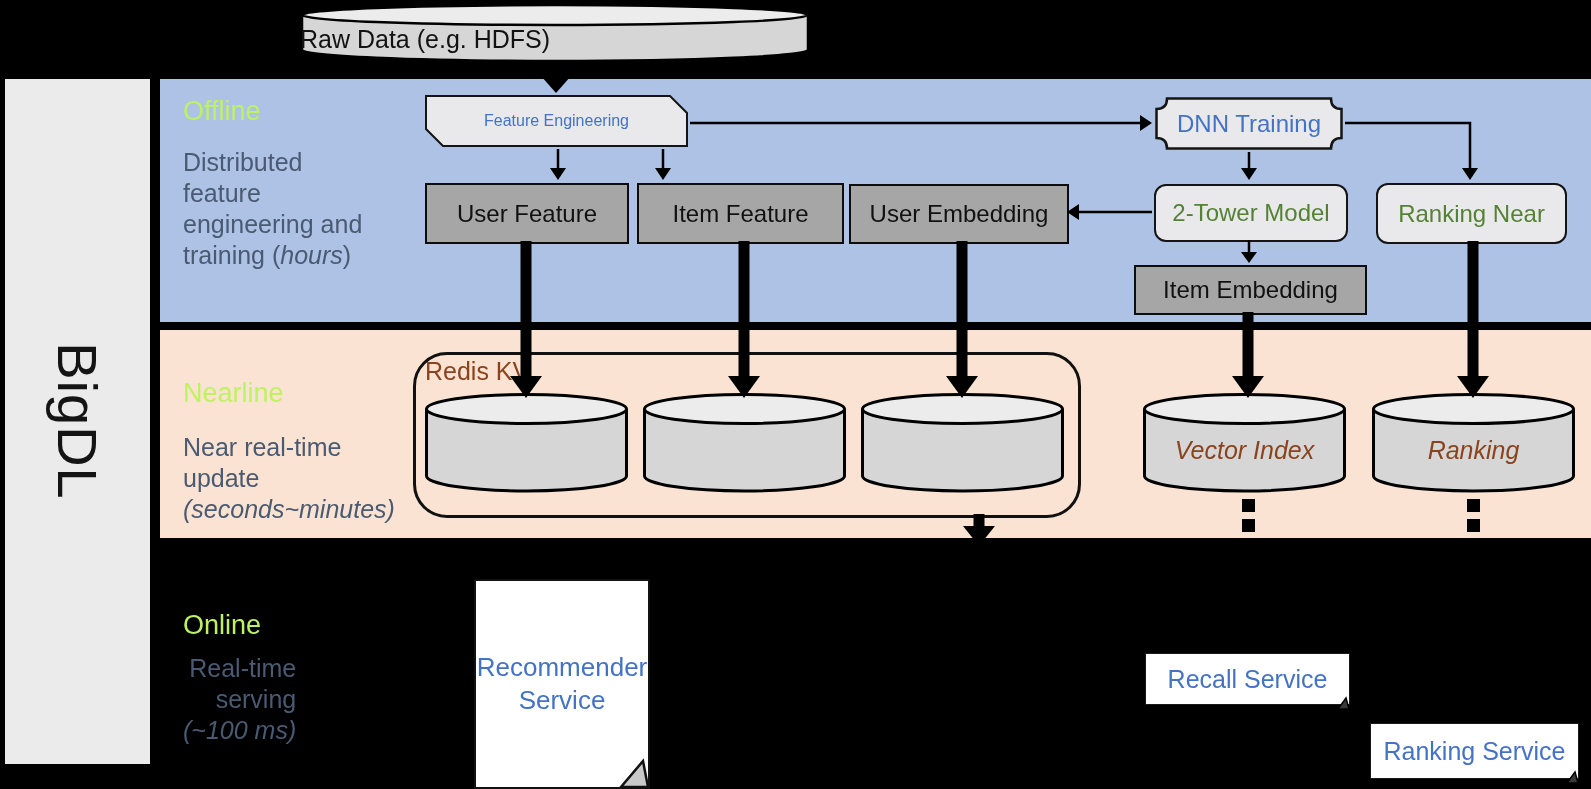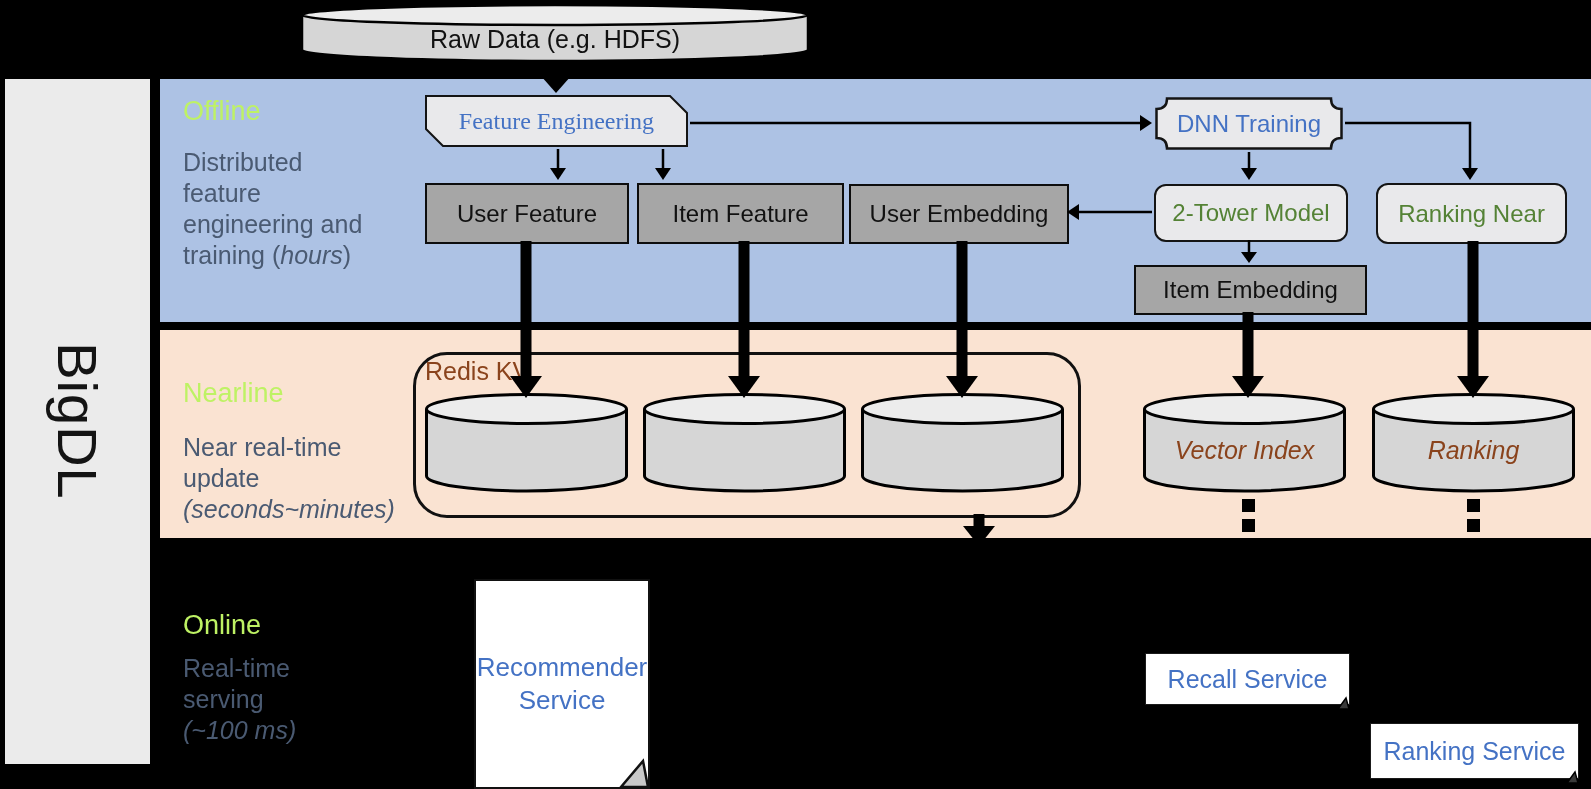--- a/index.html
+++ b/index.html
@@ -26,21 +26,21 @@
   .browntxt{color:#8a431c;}
   .shape-svg{position:absolute;left:0;top:0;width:100%;height:100%;z-index:1;}
   
   .redis-frame{left:413px;top:352px;width:662px;height:160px;border:3px solid #111;
                border-radius:34px;background:transparent;z-index:6;}
   .redis-label{left:425px;top:357px;font-size:25px;z-index:7;}
   
   .cyl{width:205px;height:103px;z-index:8;font-style:italic;}
   .cyl .ctxt{position:absolute;left:0;right:0;top:44px;text-align:center;font-size:25px;z-index:3;}
   .rawcyl{left:300px;top:3px;width:510px;height:60px;z-index:8;}
-  .rawcyl .ctxt{position:absolute;left:0;right:0;top:22px;text-align:center;
+  .rawcyl .ctxt{position:absolute;left:0;right:0;top:22px;text-align:left;
                 font-size:25px;color:#111;z-index:3;}
   
   .svc{background:#ffffff;border:1.5px solid #1a1a1a;display:flex;align-items:center;
        justify-content:center;color:#4472c4;font-size:25px;z-index:10;}
   .fold-sm{position:absolute;right:-2px;bottom:-7px;width:15px;height:15px;}
   .doc{left:474px;top:579px;width:172px;height:206px;background:#fff;border:2px solid #111;
        display:flex;align-items:center;justify-content:center;text-align:center;
        color:#4472c4;font-size:26px;line-height:33px;z-index:10;}
   .fold-lg{position:absolute;right:-2px;bottom:-2px;width:32px;height:32px;}
   .connector-layer{left:0;top:0;width:1591px;height:789px;z-index:20;pointer-events:none;}
@@ -64,39 +64,39 @@
   </div>
 
   <div class="abs sec-title" style="left:183px;top:378px;">Nearline</div>
   <div class="abs sec-desc" style="left:183px;top:432px;">
     <span>Near real-time</span><br>
     <span>update</span><br>
     <i>(seconds~minutes)</i>
   </div>
 
   <div class="abs sec-title" style="left:183px;top:610px;">Online</div>
-  <div class="abs sec-desc" style="left:183px;top:653px;">
+  <div class="abs sec-desc" style="left:183px;top:653px;text-align:right;">
     <span>Real-time</span><br>
     <span>serving</span><br>
     <i>(~100 ms)</i>
   </div>
 
   <div class="abs rawcyl">
     <svg class="shape-svg" viewBox="0 0 510 60" preserveAspectRatio="none">
       <path d="M2,12 V47 A253,11 0 0 0 508,47 V12" fill="#d6d6d6" stroke="#000" stroke-width="2.5"></path>
       <ellipse cx="255" cy="12" rx="253" ry="10" fill="#ececec" stroke="#000" stroke-width="2.5"></ellipse>
     </svg>
     <div class="ctxt">Raw Data (e.g. HDFS)</div>
   </div>
 
   <div class="abs node" style="left:425px;top:95px;width:263px;height:52px;">
     <svg class="shape-svg" viewBox="0 0 263 52" preserveAspectRatio="none">
       <path d="M1,1 H245 L262,18 V51 H18 L1,34 Z" fill="#e9e9eb" stroke="#141414" stroke-width="2"></path>
     </svg>
-    <span class="lbl bluetxt" style="font-size:24px;font-family:Liberation Serif, serif;">Feature Engineering</span>
+    <span class="lbl bluetxt" style="font-size:16px;">Feature Engineering</span>
   </div>
 
   <div class="abs node" style="left:1155px;top:97px;width:188px;height:53px;">
     <svg class="shape-svg" viewBox="0 0 188 53" preserveAspectRatio="none">
       <path d="M12,1.5 H176 Q176,12 186.5,12 V41 Q176,41 176,51.5 H12 Q12,41 1.5,41 V12 Q12,12 12,1.5 Z" fill="#e9e9eb" stroke="#141414" stroke-width="2.5"></path>
     </svg>
     <span class="lbl bluetxt" style="font-size:24px;">DNN Training</span>
   </div>
 
   <div class="abs node gbox" style="left:425px;top:183px;width:200px;height:57px;">

